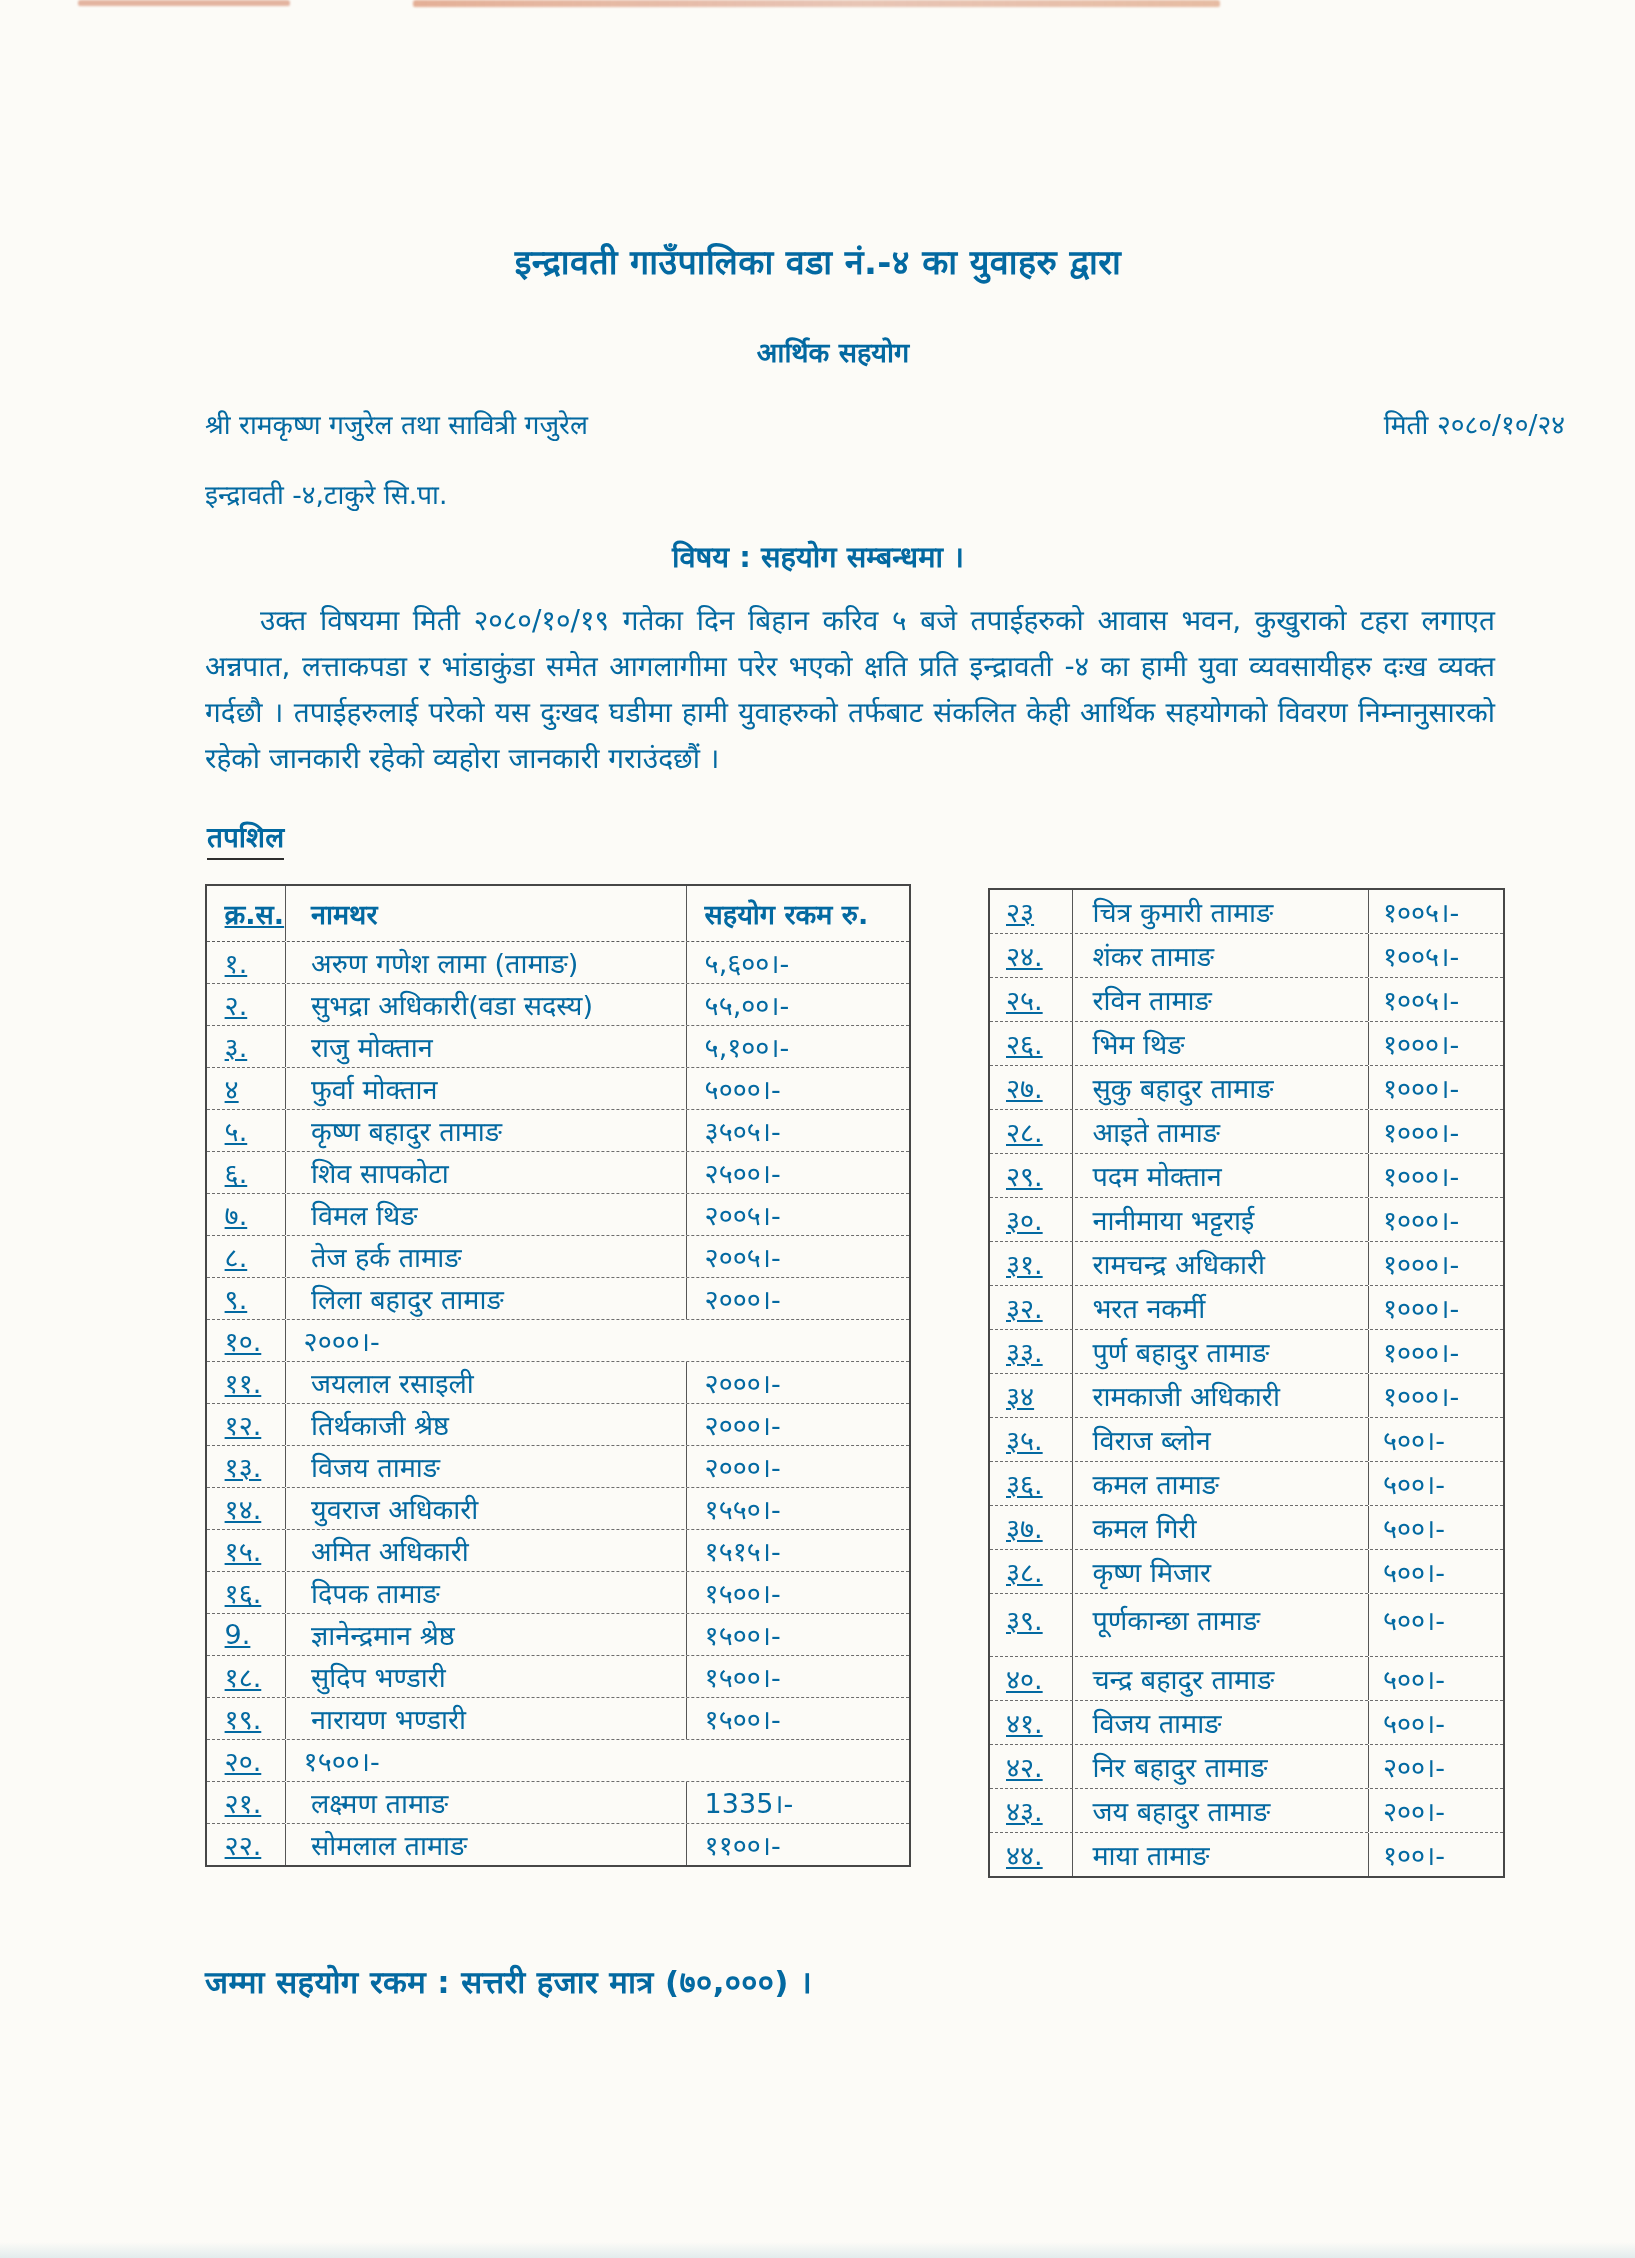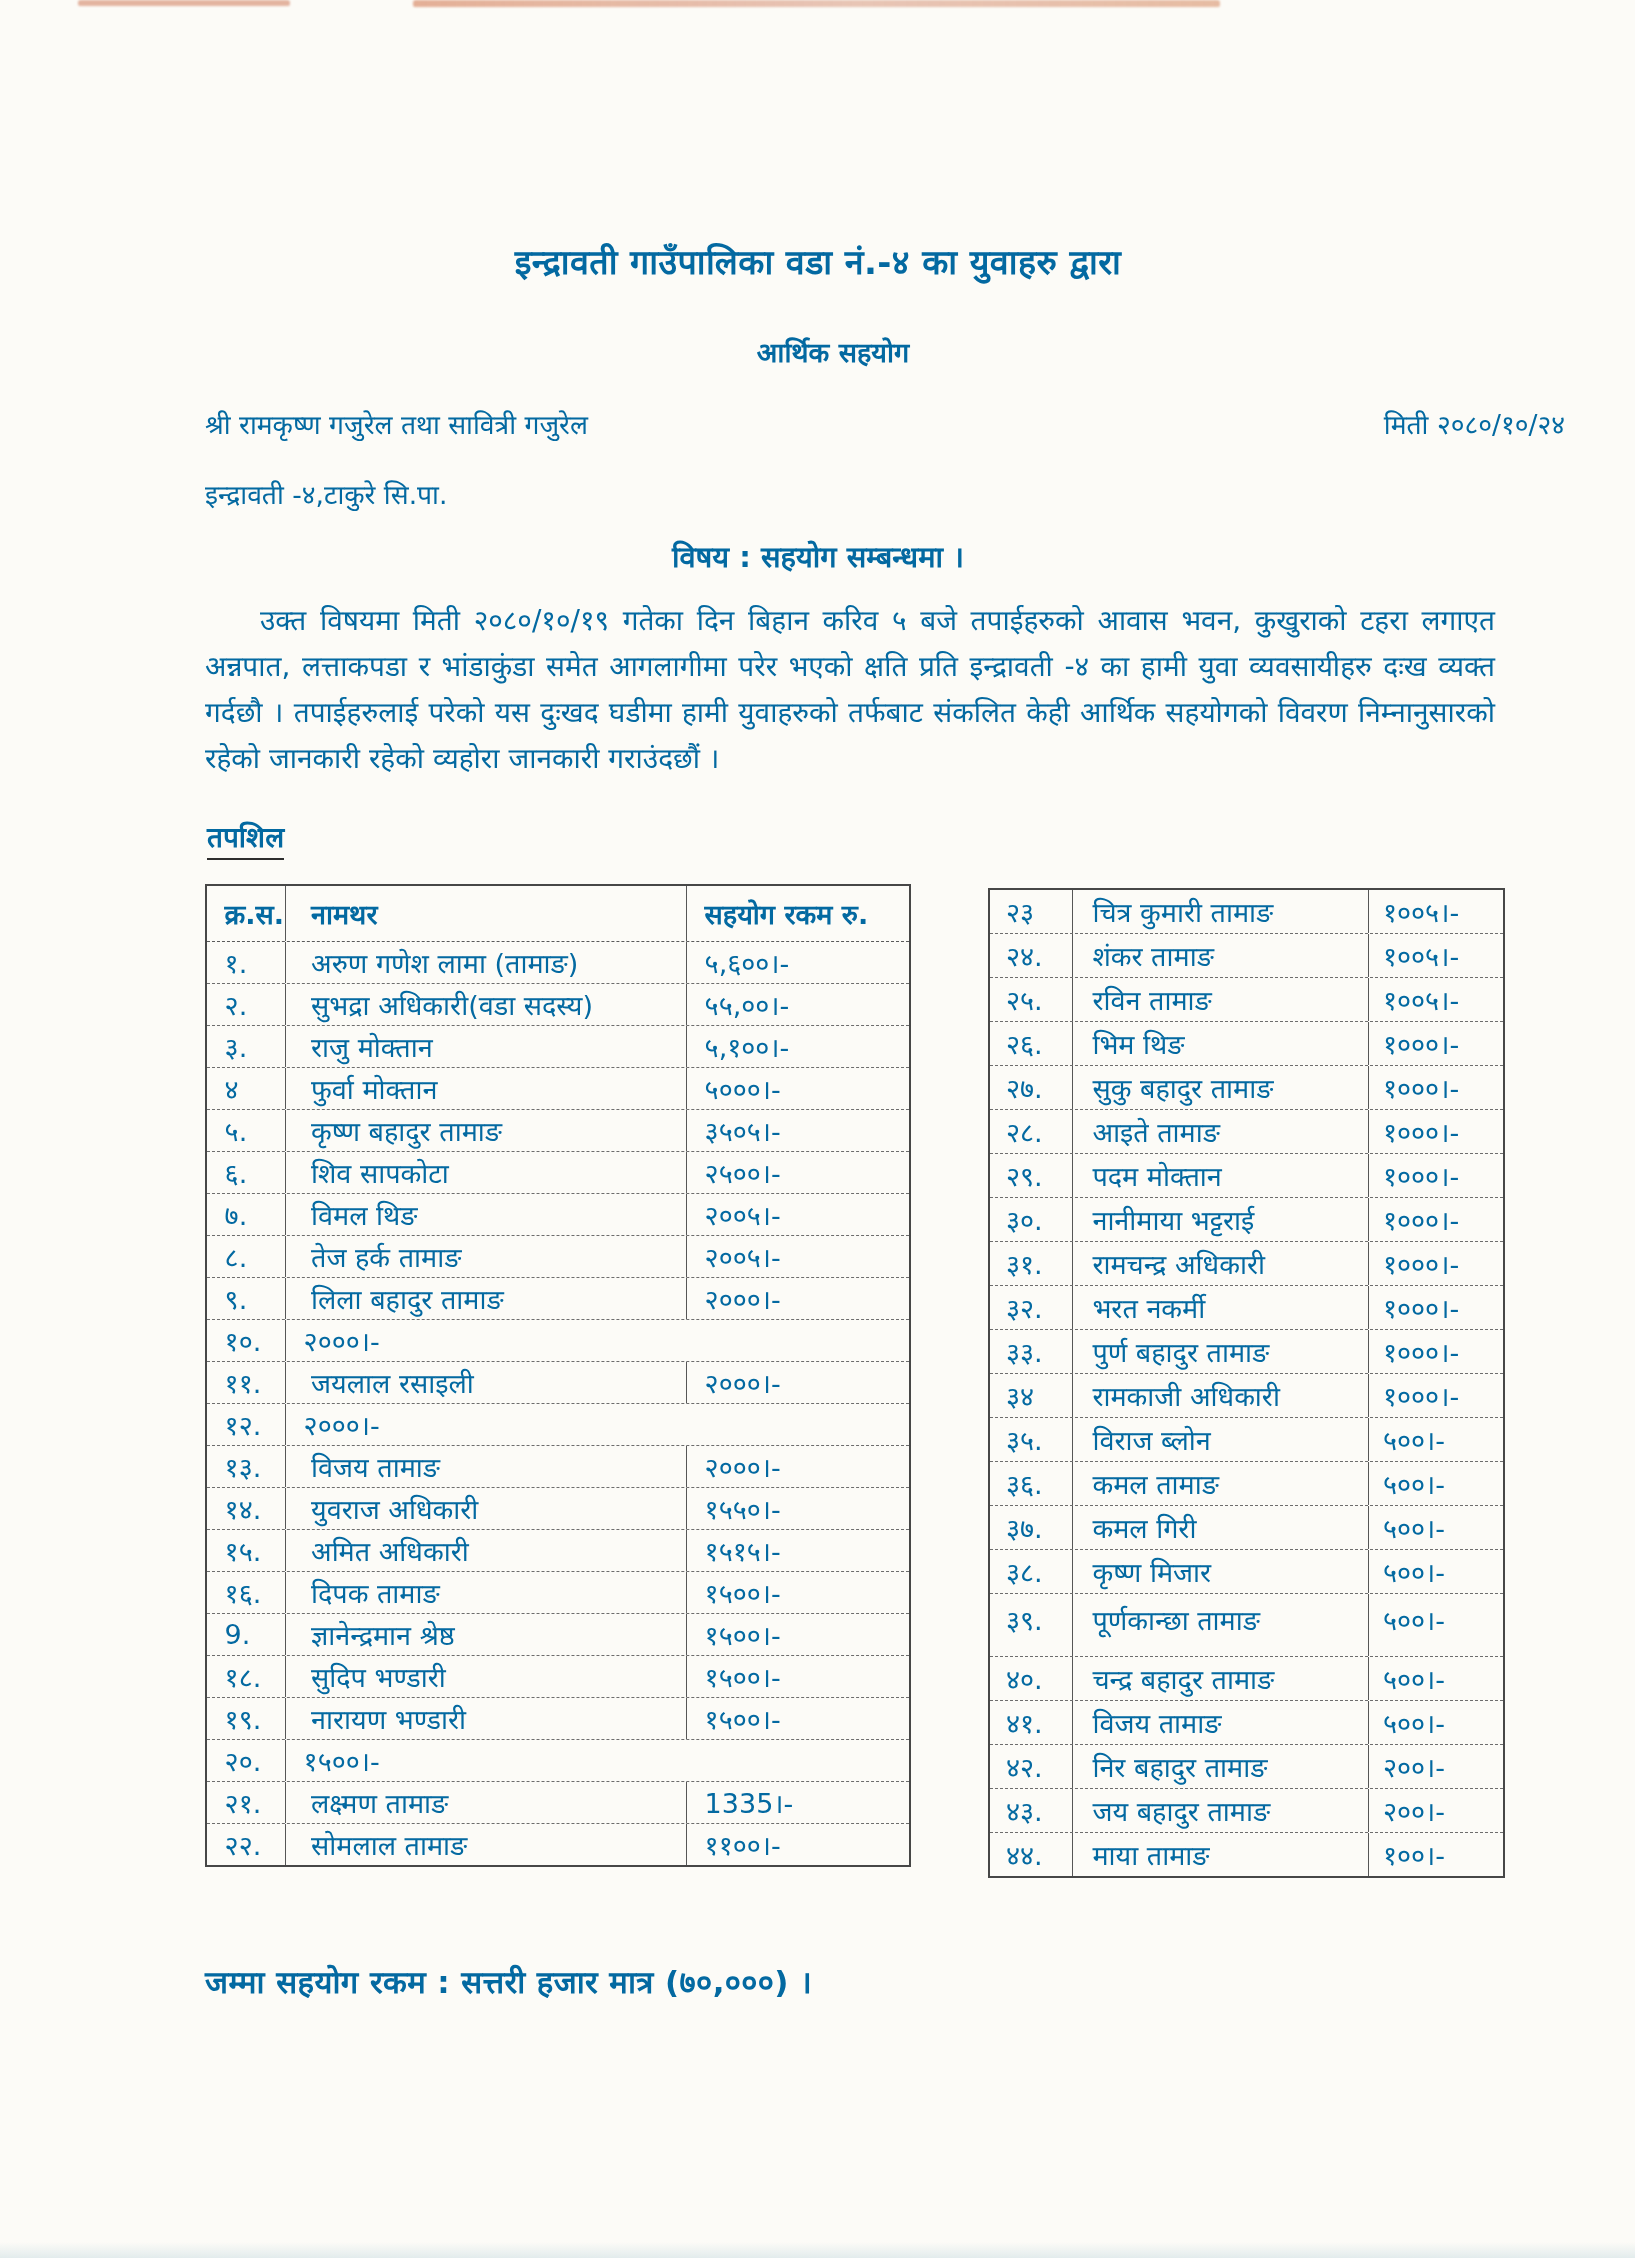--- a/index.html
+++ b/index.html
@@ -67,21 +67,21 @@
   }
   .tbl.left  { left:205px;  top:884px; width:706px; }
   .tbl.right { left:988px; top:888px; width:517px; }
 
   .thead { display:flex; height:55px; border-bottom:1.8px dashed #5a5a5a; font-weight:700; }
   .trow  { display:flex; height:41px; border-bottom:1.8px dashed #6d6d6d; }
   .tbl.right .trow { height:43px; }
   .rows > .trow:last-child { border-bottom:none; }
 
   .c { display:flex; align-items:center; box-sizing:border-box; overflow:hidden; white-space:nowrap; }
-  .c.sn  { width:79px;  padding-left:17.6px; border-right:1.8px solid #565656; }
+  .c.sn  { width:79px;  padding-left:17.6px; border-right:1.8px solid #565656;text-decoration:underline; }
   .c.nm  { flex:1;      padding-left:25px; border-right:1.8px solid #565656; }
   .c.amt { width:222px; padding-left:17.6px; }
   .tbl.right .c.sn  { width:83px; padding-left:16px; }
   .tbl.right .c.nm  { padding-left:19.4px; }
   .tbl.right .c.amt { width:134px; padding-left:14px; }
 
   
   .tbl.right .rows > .trow:nth-child(17) { height:62px; }
   .tbl.right .rows > .trow:nth-child(17) .c { align-items:flex-start; padding-top:7px; }
 
@@ -171,20 +171,21 @@
         <div class="c sn">१०.</div>
         <div class="c amt">२०००।-</div>
       </div>
         <div class="trow">
         <div class="c sn">११.</div>
         <div class="c nm">जयलाल रसाइली</div>
         <div class="c amt">२०००।-</div>
       </div>
         <div class="trow">
         <div class="c sn">१२.</div>
+        <div class="c nm">तिर्थकाजी श्रेष्ठ</div>
         <div class="c amt">२०००।-</div>
       </div>
         <div class="trow">
         <div class="c sn">१३.</div>
         <div class="c nm">विजय तामाङ</div>
         <div class="c amt">२०००।-</div>
       </div>
         <div class="trow">
         <div class="c sn">१४.</div>
         <div class="c nm">युवराज अधिकारी</div>

